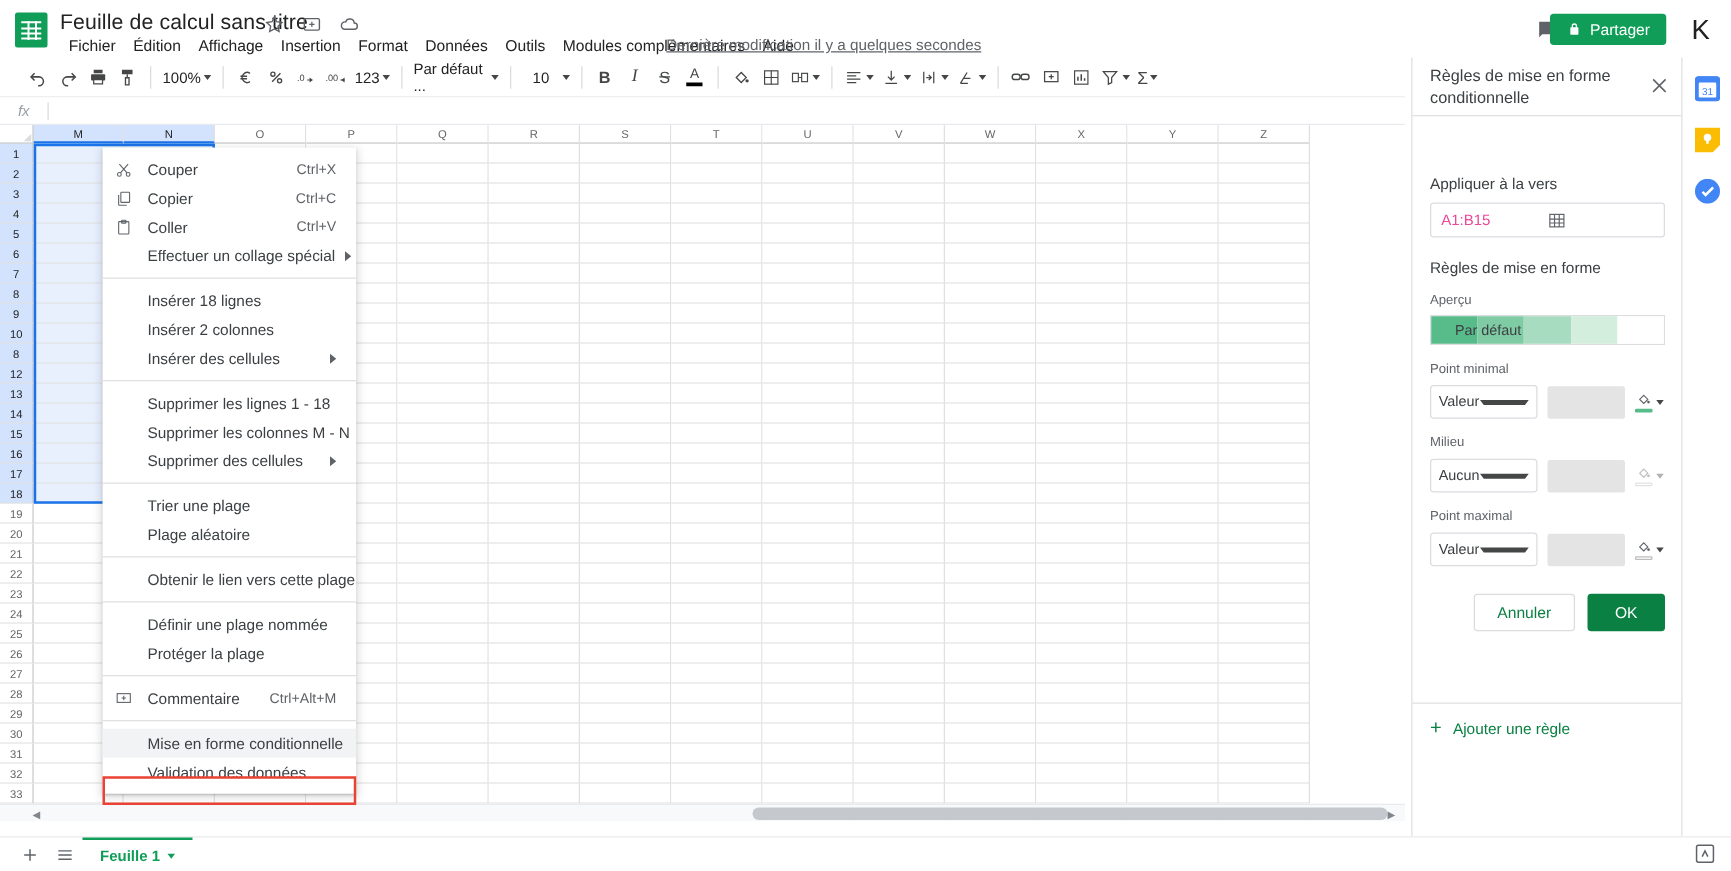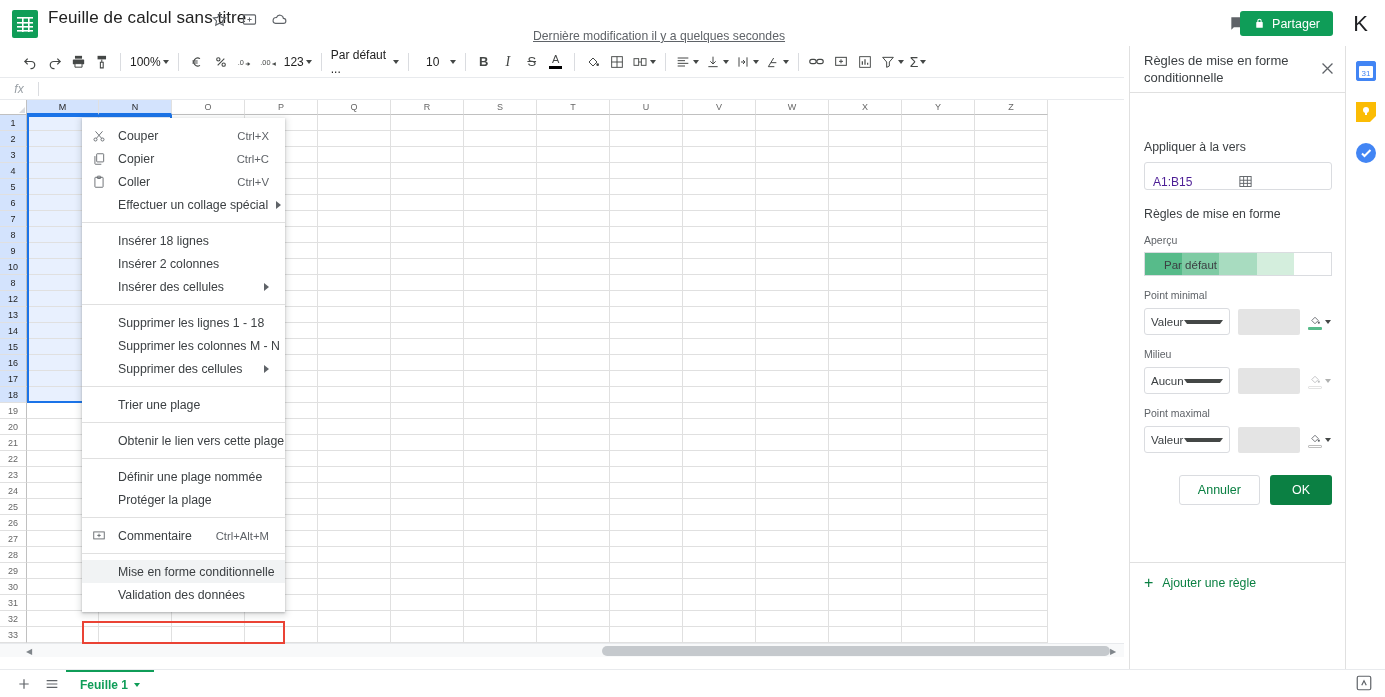--- a/index.html
+++ b/index.html
@@ -149,21 +149,21 @@
   .panelclose { position:absolute; right:10px; top:14px; width:17px;height:17px;color:#5f6368;cursor:pointer;}
   .tabs { position:absolute; left:0; top:47px; width:216px; height:31px; display:flex; }
   .ptab { flex:1; display:flex; align-items:center; justify-content:center; font-size:12px;
           color:#5f6368; cursor:pointer; height:31px; }
   .ptab.active { color:#0b8043; border-bottom:2px solid #0b8043; }
   .panelbody { position:absolute; left:0; top:80px; width:216px; padding:0 14px; }
   .plabel { font-size:12.3px; color:#3c4043; margin-top:14px; }
   .psublabel { font-size:10.5px; color:#5f6368; margin-top:13px; }
   .rangefield {
     margin-top:8px; height:28px; border:1px solid #dadce0; border-radius:3px;
-    display:flex; align-items:flex-end; padding:0 8px; font-size:12px; color:#4c1d95;
+    display:flex; align-items:center; padding:0 8px; font-size:12px; color:#ec4899;
   }
   .rangefield span { flex:1; }
   .gridicon { width:15px;height:15px; color:#5f6368; cursor:pointer;}
   .preview { margin-top:6px; height:24px; border:1px solid #dadce0; display:flex; }
   .pvseg { flex:1; }
   .pvlabel { position:absolute; left:19px; font-size:11.5px; color:#3c4043; line-height:24px; }
   .ctlrow { display:flex; align-items:center; gap:8px; margin-top:7px; }
   .selectbox {
     width:86px; height:27px; border:1px solid #dadce0; border-radius:3px;
     display:flex; align-items:center; padding:0 6px; font-size:11.5px; color:#3c4043; cursor:pointer;
@@ -210,20 +210,31 @@
             <path d="M12 9v6M9 12h6" stroke-width="1.4"></path>
           </svg>
       </span>
       <span class="ticon">
         <svg viewBox="0 0 24 24" width="17" height="17" fill="none" stroke="#5f6368" stroke-width="1.6">
             <path d="M6.5 17.5h11a3.5 3.5 0 000-7 5 5 0 00-9.7-1.3A3.6 3.6 0 006.5 17.5z"></path>
           </svg>
       </span>
     </div>
 
+    <div class="menubar">
+      <div class="menuitem">Fichier</div>
+      <div class="menuitem">Édition</div>
+      <div class="menuitem">Affichage</div>
+      <div class="menuitem">Insertion</div>
+      <div class="menuitem">Format</div>
+      <div class="menuitem">Données</div>
+      <div class="menuitem">Outils</div>
+      <div class="menuitem">Modules complémentaires</div>
+      <div class="menuitem">Aide</div>
+    </div>
 
     <div class="lastmod">Dernière modification il y a quelques secondes</div>
 
     <span class="commenticon">
       <svg viewBox="0 0 24 24" width="20" height="20" fill="#5f6368">
           <path d="M4 4h16v12H7l-3 3z"></path>
         </svg>
     </span>
 
     <button class="sharebtn">
@@ -1091,20 +1102,24 @@
       <div class="ctxrow">
         <span class="ctxico blank"></span>
         <span class="ctxlabel">Supprimer des cellules</span>
         <span class="ctxarrow"></span>
       </div>
       <div class="ctxsep"></div>
       <div class="ctxrow">
         <span class="ctxico blank"></span>
         <span class="ctxlabel">Trier une plage</span>
       </div>
+      <div class="ctxrow">
+        <span class="ctxico blank"></span>
+        <span class="ctxlabel">Plage aléatoire</span>
+      </div>
       <div class="ctxsep"></div>
       <div class="ctxrow">
         <span class="ctxico blank"></span>
         <span class="ctxlabel">Obtenir le lien vers cette plage</span>
       </div>
       <div class="ctxsep"></div>
       <div class="ctxrow">
         <span class="ctxico blank"></span>
         <span class="ctxlabel">Définir une plage nommée</span>
       </div>

